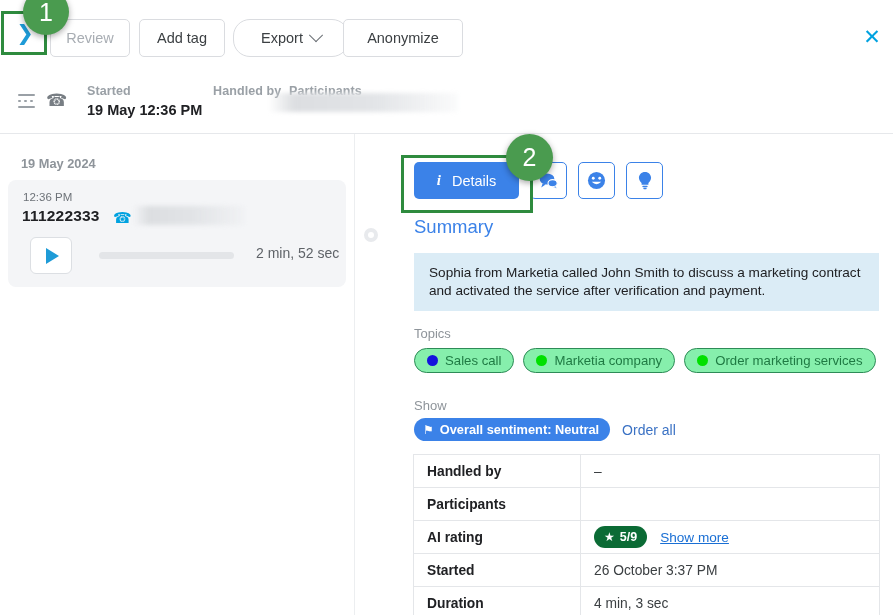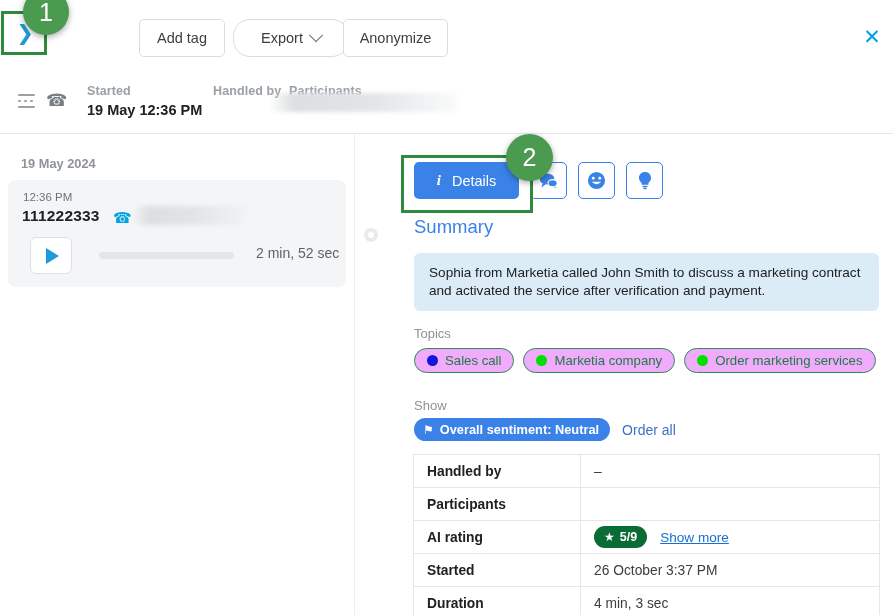--- a/index.html
+++ b/index.html
@@ -53,21 +53,21 @@
     justify-content: center;
     font-size: 14.5px;
     color: #3c4043;
     cursor: pointer;
     padding: 0 12px;
   }
   .tb-btn.disabled { color: #a8adb3; cursor: default; }
   #btn-review { left: 50px; width: 80px; }
   #btn-addtag { left: 139px; width: 86px; }
   #btn-export { left: 233px; width: 116px; border-radius: 17px; }
-  #btn-anon  { left: 343px; width: 105px; }
+  #btn-anon  { left: 343px; width: 120px; }
   .caret-down {
     display: inline-block;
     margin-left: 8px;
     width: 9px; height: 9px;
     border-right: 1.6px solid #6b7075;
     border-bottom: 1.6px solid #6b7075;
     transform: rotate(45deg) translate(-2px,-2px);
   }
   .close-x {
     position: absolute;
@@ -263,21 +263,21 @@
     left: 14px; top: 82px;
     font-size: 18.5px;
     color: #3b82e8;
   }
   .summary-box {
     position: absolute;
     left: 14px; top: 119px;
     width: 465px;
     min-height: 53px;
     background: #dbecf6;
-    border-radius: 6px;
+    border-radius: 0;
     box-sizing: border-box;
     padding: 11px 15px;
     font-size: 13.6px;
     line-height: 18px;
     color: #202124;
   }
   .sub-label {
     position: absolute;
     left: 14px;
     font-size: 13px;
@@ -295,21 +295,21 @@
   .chip {
     height: 25px;
     border: 1.3px solid #2e8b57;
     border-radius: 14px;
     box-sizing: border-box;
     display: flex; align-items: center;
     gap: 7px;
     padding: 0 12px;
     font-size: 13.2px;
     color: #1f7a43;
-    background: #f0abfc;
+    background: #86efac;
     cursor: pointer;
     white-space: nowrap;
   }
   .chip-dot { width: 11px; height: 11px; border-radius: 50%; flex: none; }
 
   .flags-row {
     position: absolute;
     left: 14px; top: 284px;
     display: flex;
     align-items: center;
@@ -406,20 +406,23 @@
 </style>
 </head>
 <body>
 
 <div class="toolbar">
 
   <div class="collapse-btn">
     <span class="collapse-chevron">❯</span>
   </div>
 
+  <div class="tb-btn disabled" id="btn-review">
+    <span>Review</span>
+  </div>
 
   <div class="tb-btn" id="btn-addtag">
     <span>Add tag</span>
   </div>
 
   <div class="tb-btn" id="btn-export">
     <span>Export</span>
     <span class="caret-down"></span>
   </div>
 

